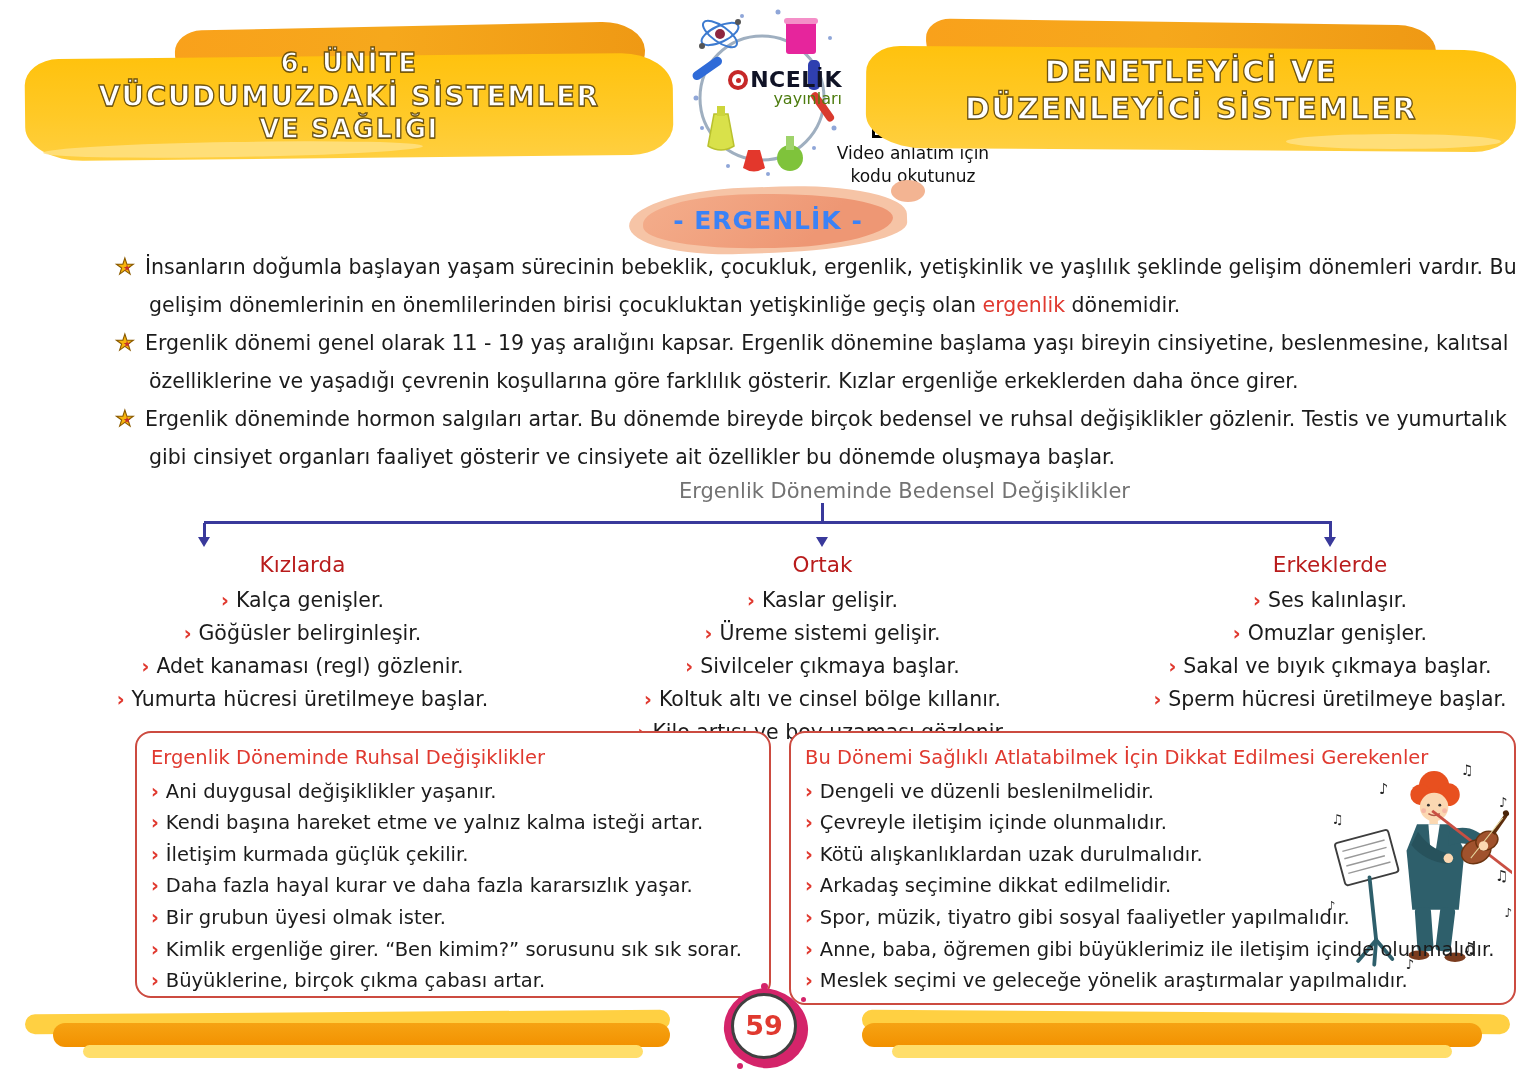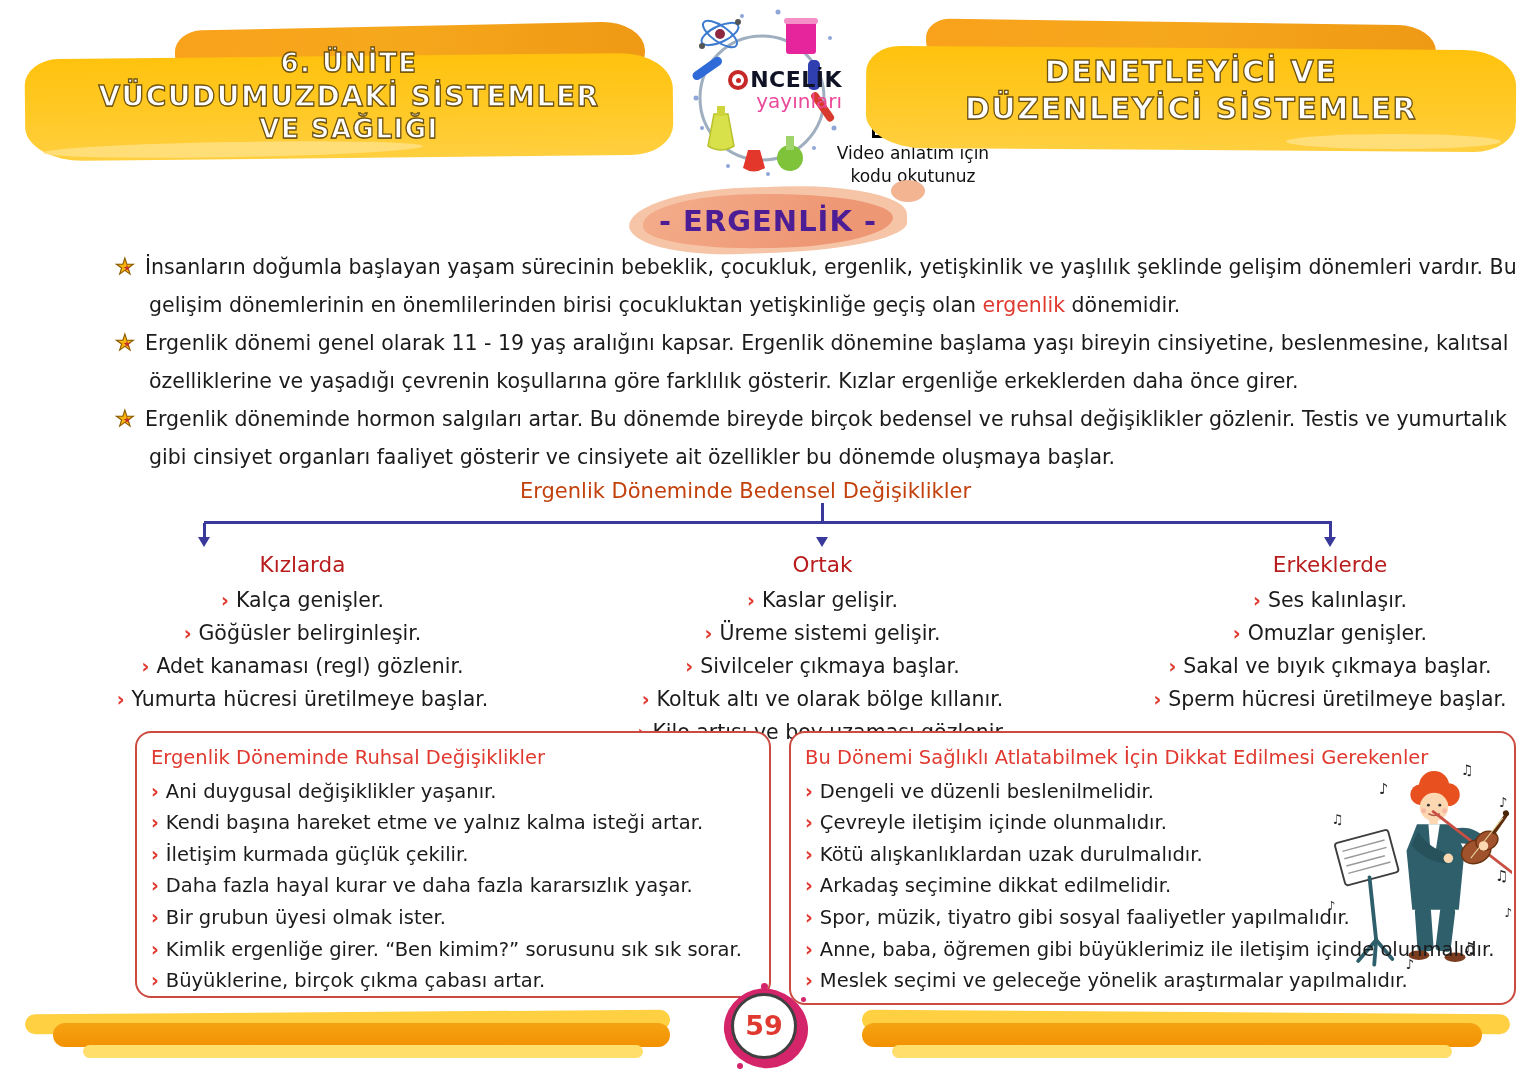--- a/index.html
+++ b/index.html
@@ -21,48 +21,48 @@
 
   
   .logo-text{position:absolute;left:0;top:60px;width:160px;text-align:right;line-height:1.05;}
   .logo-name{font-weight:bold;font-size:22px;color:#101326;letter-spacing:.5px;}
   .mark{display:inline-block;width:20px;height:20px;border-radius:50%;background:#C62828;
         vertical-align:-3px;margin-right:2px;position:relative;}
   .mark::after{content:"";position:absolute;left:4px;top:4px;width:12px;height:12px;
         border-radius:50%;background:#fff;}
   .mark::before{content:"";position:absolute;left:7.5px;top:7.5px;width:5px;height:5px;
         border-radius:50%;background:#C62828;z-index:1;}
-  .logo-sub{font-size:20px;color:#ec4899;}
+  .logo-sub{font-size:16px;color:#4d7c0f;}
 
   .qr-caption{font-size:17px;color:#101010;text-align:center;line-height:1.35;font-weight:500;}
 
   
   .blob{position:absolute;left:643px;top:194px;width:250px;height:54px;}
   .blob .bg1{position:absolute;left:-14px;top:-7px;width:278px;height:66px;background:#F6C4A6;
         border-radius:48% 52% 55% 45%/60% 55% 45% 55%;transform:rotate(-2deg);}
   .blob .bg2{position:absolute;left:0;top:0;width:250px;height:54px;
         background:linear-gradient(135deg,#F4AE8C,#EE9774 70%);
         border-radius:45% 55% 50% 50%/55% 50% 55% 45%;transform:rotate(-1deg);}
   .blob .dot{position:absolute;left:248px;top:-14px;width:34px;height:22px;background:#F3B492;
         border-radius:50%;}
   .blob .txt{position:absolute;left:0;top:0;width:100%;height:54px;line-height:54px;text-align:center;
-        color:#4c1d95;font-weight:bold;font-size:29px;letter-spacing:1px;}
+        color:#3b82f6;font-weight:bold;font-size:25px;letter-spacing:1px;}
 
   
   .intro{position:absolute;left:115px;top:248px;width:1402px;font-size:20.5px;line-height:37.5px;}
   .para{margin:0;padding-left:34px;text-indent:-34px;}
   .star{display:inline-block;position:relative;width:30px;text-indent:0;}
   .star .o{color:#F7B50C;-webkit-text-stroke:1.1px #8a5a00;font-size:22px;}
   .star .i{position:absolute;left:12px;top:54%;transform:translate(-50%,-50%);font-size:9px;
         color:#C4302B;-webkit-text-stroke:0;}
   .red{color:#E0392F;}
 
   
-  .tree-title{position:absolute;left:520px;top:479px;width:610px;text-align:left;
-        color:#c2410c;font-size:21px;}
+  .tree-title{position:absolute;left:520px;top:479px;width:610px;text-align:right;
+        color:#737373;font-size:21px;}
   .cline{position:absolute;background:#39399B;}
   .arrow{position:absolute;width:0;height:0;border-left:6px solid transparent;
         border-right:6px solid transparent;border-top:10px solid #39399B;}
   .ccol{position:absolute;text-align:center;font-size:20.5px;line-height:33px;}
   .ccol .hd{color:#b91c1c;font-size:21.5px;margin-bottom:3px;}
   .chev{color:#E0392F;font-weight:bold;margin-right:7px;font-size:19px;}
 
   
   .box{position:absolute;border:2px solid #CC4B40;border-radius:16px;background:#fff;
         padding:9px 14px;font-size:19.5px;line-height:31.6px;}
@@ -253,21 +253,21 @@
     <div class="li"><span class="chev">›</span><span>Göğüsler belirginleşir.</span></div>
     <div class="li"><span class="chev">›</span><span>Adet kanaması (regl) gözlenir.</span></div>
     <div class="li"><span class="chev">›</span><span>Yumurta hücresi üretilmeye başlar.</span></div>
   </div>
 
   <div class="ccol" style="left:595px;top:548px;width:455px;">
     <div class="hd">Ortak</div>
     <div class="li"><span class="chev">›</span><span>Kaslar gelişir.</span></div>
     <div class="li"><span class="chev">›</span><span>Üreme sistemi gelişir.</span></div>
     <div class="li"><span class="chev">›</span><span>Sivilceler çıkmaya başlar.</span></div>
-    <div class="li"><span class="chev">›</span><span>Koltuk altı ve olarak bölge kıllanır.</span></div>
+    <div class="li"><span class="chev">›</span><span>Koltuk altı ve cinsel bölge kıllanır.</span></div>
     <div class="li"><span class="chev">›</span><span>Kilo artışı ve boy uzaması gözlenir.</span></div>
   </div>
 
   <div class="ccol" style="left:1115px;top:548px;width:430px;">
     <div class="hd">Erkeklerde</div>
     <div class="li"><span class="chev">›</span><span>Ses kalınlaşır.</span></div>
     <div class="li"><span class="chev">›</span><span>Omuzlar genişler.</span></div>
     <div class="li"><span class="chev">›</span><span>Sakal ve bıyık çıkmaya başlar.</span></div>
     <div class="li"><span class="chev">›</span><span>Sperm hücresi üretilmeye başlar.</span></div>
   </div>

